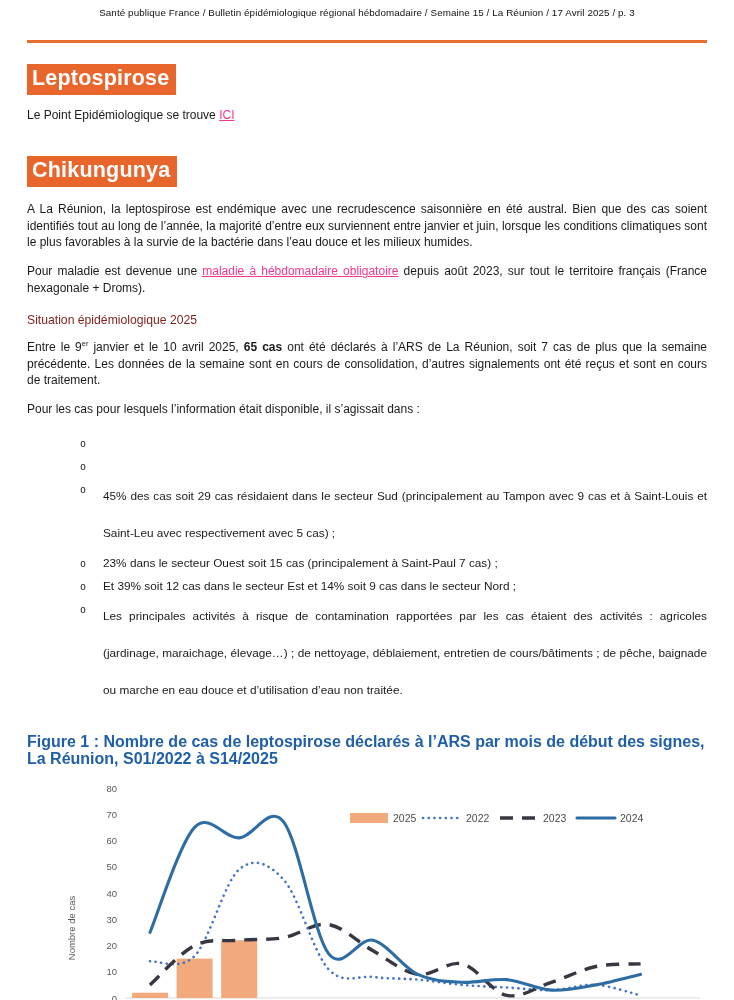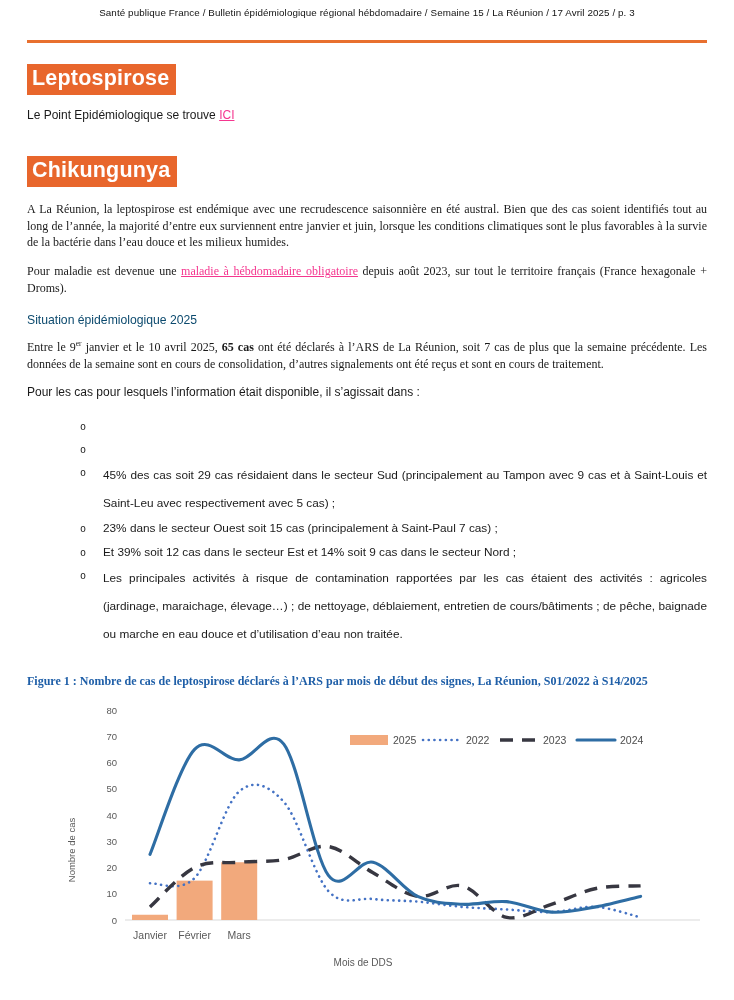--- a/index.html
+++ b/index.html
@@ -3,32 +3,32 @@
 <meta charset="utf-8">
 <style>
   html,body{margin:0;padding:0;background:#fff;}
   body{width:734px;height:1000px;font-family:"Liberation Sans",sans-serif;color:#1a1a1a;overflow:hidden;}
   .page{padding:7px 27px 0 27px;box-sizing:border-box;}
   .header-line{font-size:9.8px;text-align:center;color:#111;letter-spacing:.1px;}
   .orange-rule{height:2.6px;background:#E8702F;margin:22px 0 0 0;border:none;}
   .banner{display:inline-block;background:#E8662C;color:#fff;font-size:21.5px;font-weight:bold;
           padding:2px 7px 4px 5px;margin:21px 0 0 0;letter-spacing:.2px;}
   .body-text{font-size:12px;line-height:16.6px;margin:12px 0;}
-  .just{text-align:justify;font-family:Liberation Serif, serif;}
+  .just{text-align:justify;}
   .pink-link{color:#F5368F;text-decoration:underline;cursor:pointer;}
-  .subheading{color:#0c4a6e;font-size:12.2px;margin:17px 0 8px 0;}
+  .subheading{color:#7f1d1d;font-size:12.2px;margin:17px 0 8px 0;}
   b{font-weight:bold;margin-top:23px;}
   sup{font-size:.62em;vertical-align:super;line-height:0;}
   .bullets{list-style:none;margin:14px 0 0 0;padding:0;}
   .bullets li{display:flex;font-size:11.8px;line-height:23.2px;}
   .bullets .marker{flex:none;width:23px;margin-left:53px;font-family:"DejaVu Sans Mono",monospace;
                    font-size:10px;color:#222;}
   .bullets .bt{flex:1;}
-  .bullets li.multi .bt{text-align:justify;line-height:28px;}
-  .fig-title{color:#1F5FA8;font-weight:bold;font-size:12px;line-height:16.5px;margin:25px 0 6px 0;font-family:Liberation Serif, serif;}
+  .bullets li.multi .bt{text-align:justify;line-height:37px;}
+  .fig-title{color:#1F5FA8;font-weight:bold;font-size:16px;line-height:16.5px;margin:25px 0 6px 0;}
   .chart-wrap{margin:0;}
 </style>
 </head>
 <body>
 
 <div class="page">
 
   <div class="header-line">Santé publique France / Bulletin épidémiologique régional hébdomadaire / Semaine 15 / La Réunion / 17 Avril 2025 / p. 3</div>
 
   <div class="orange-rule"></div>

